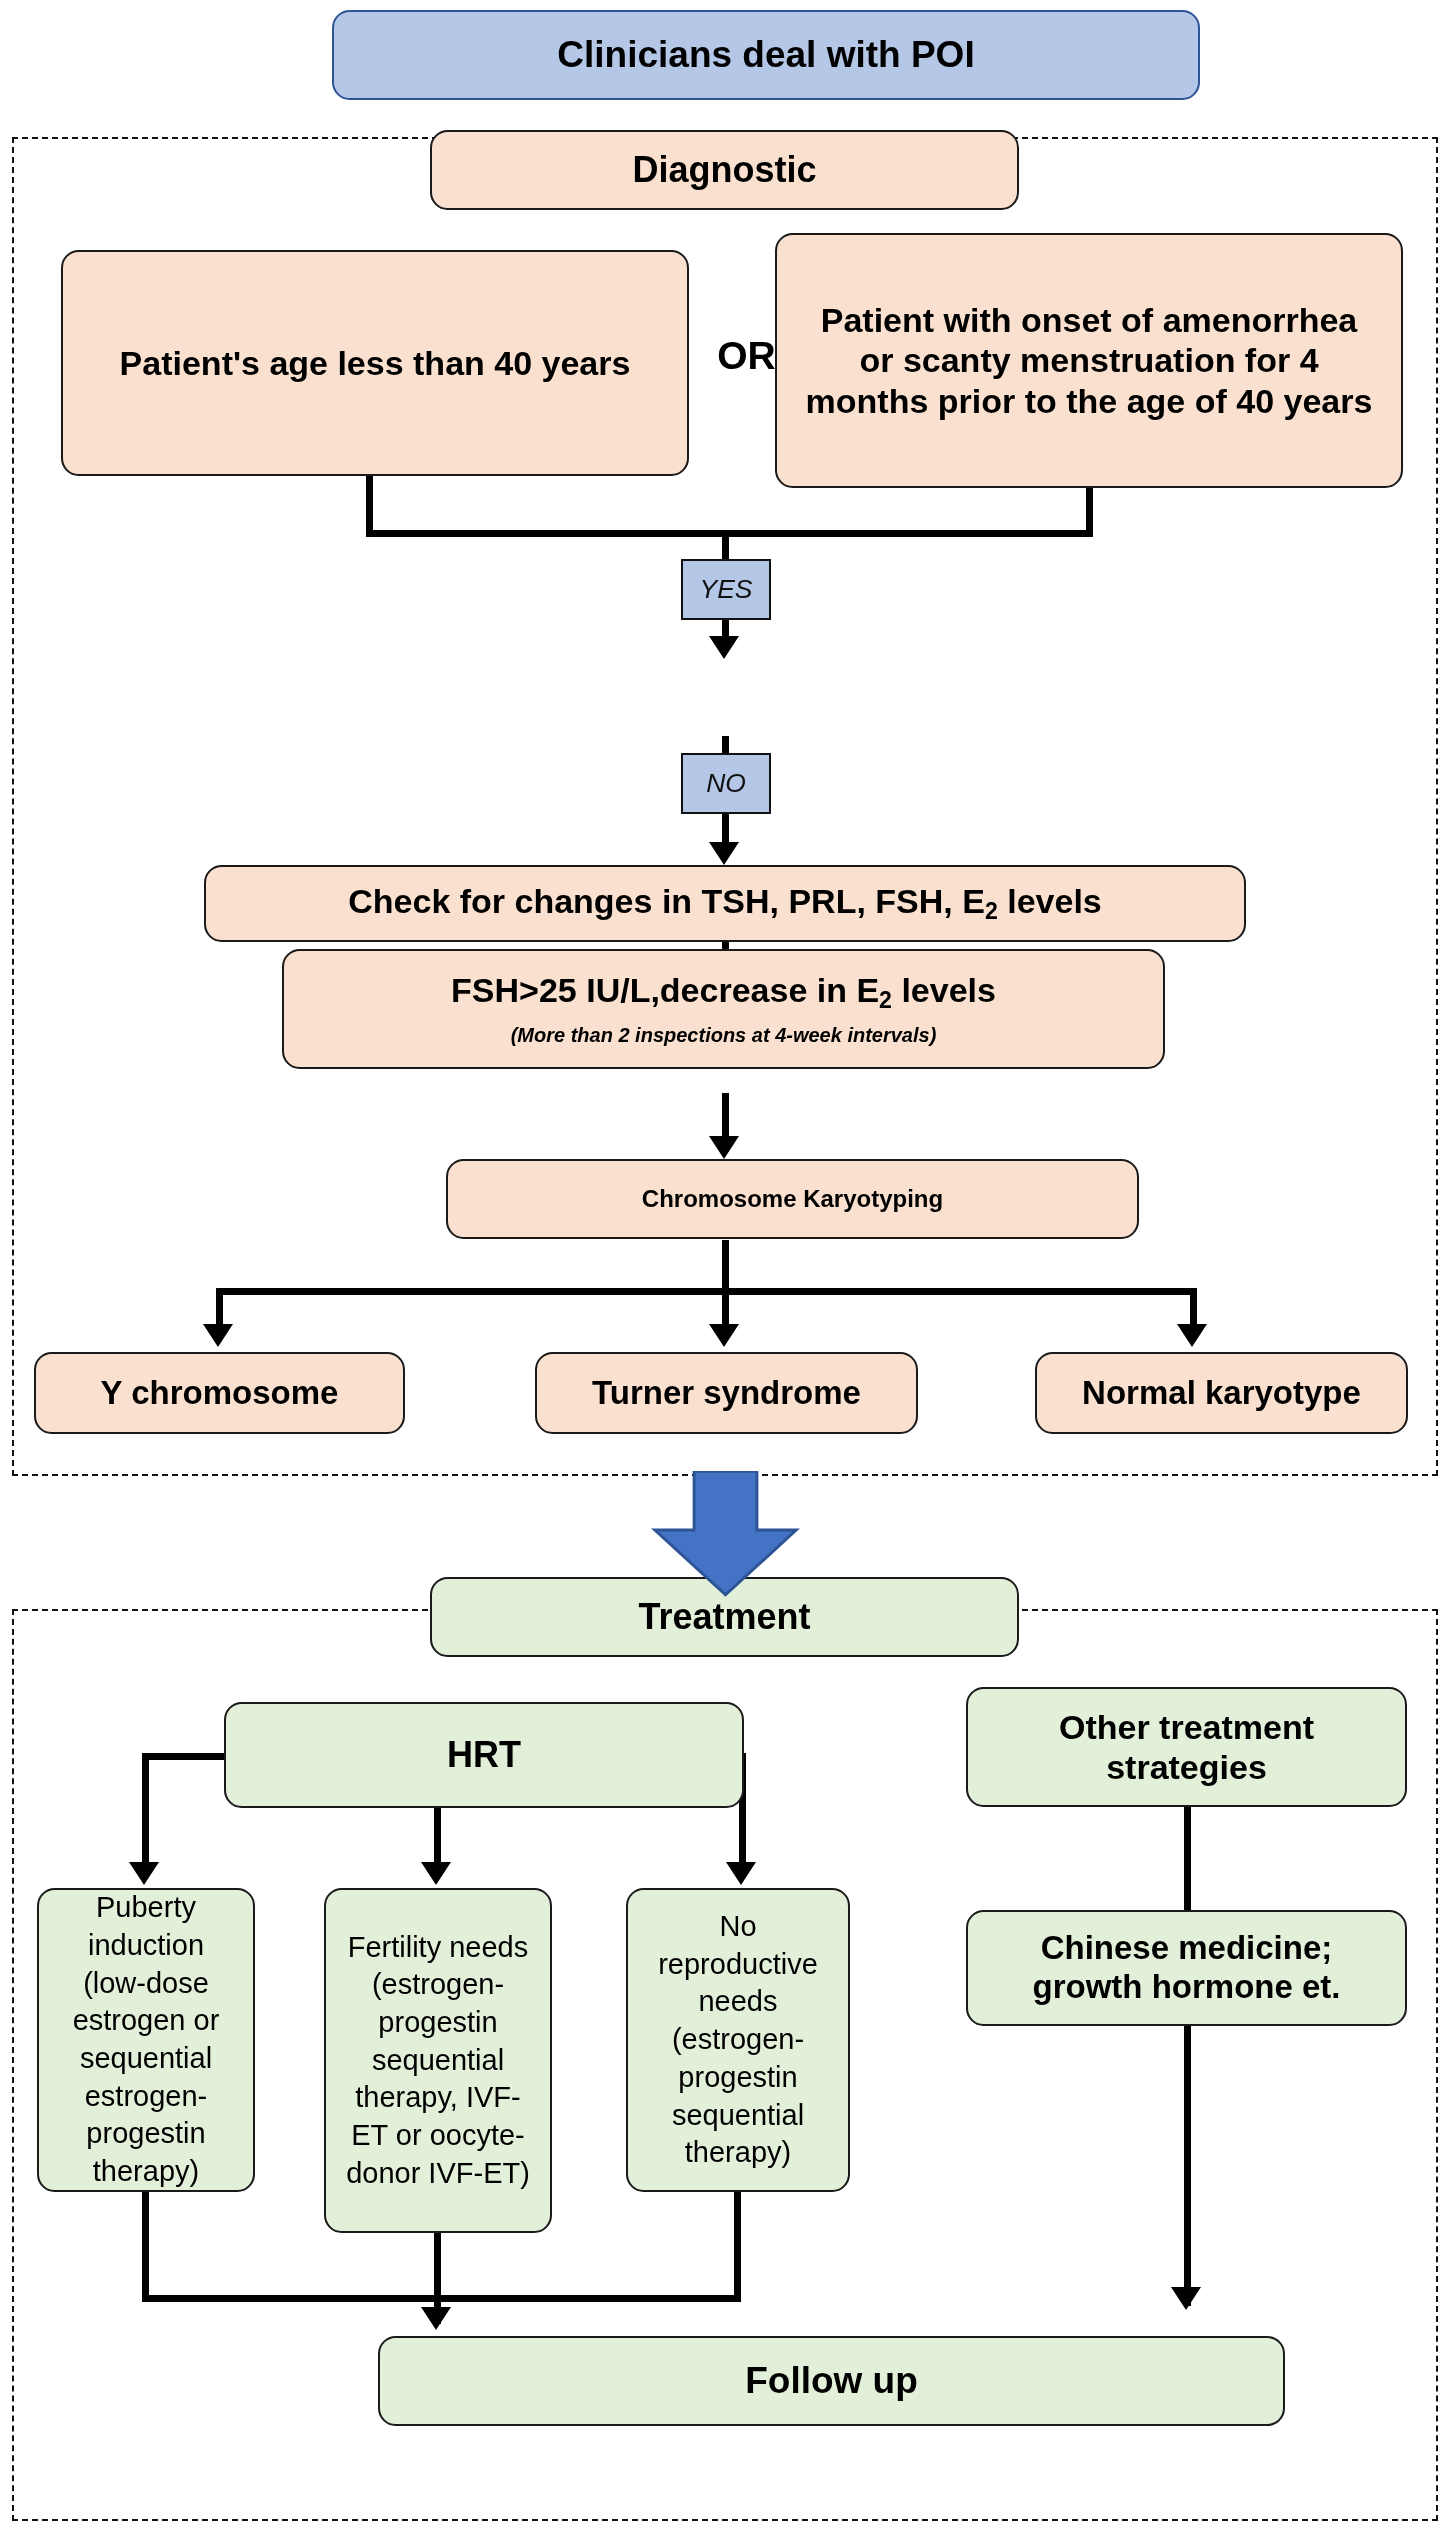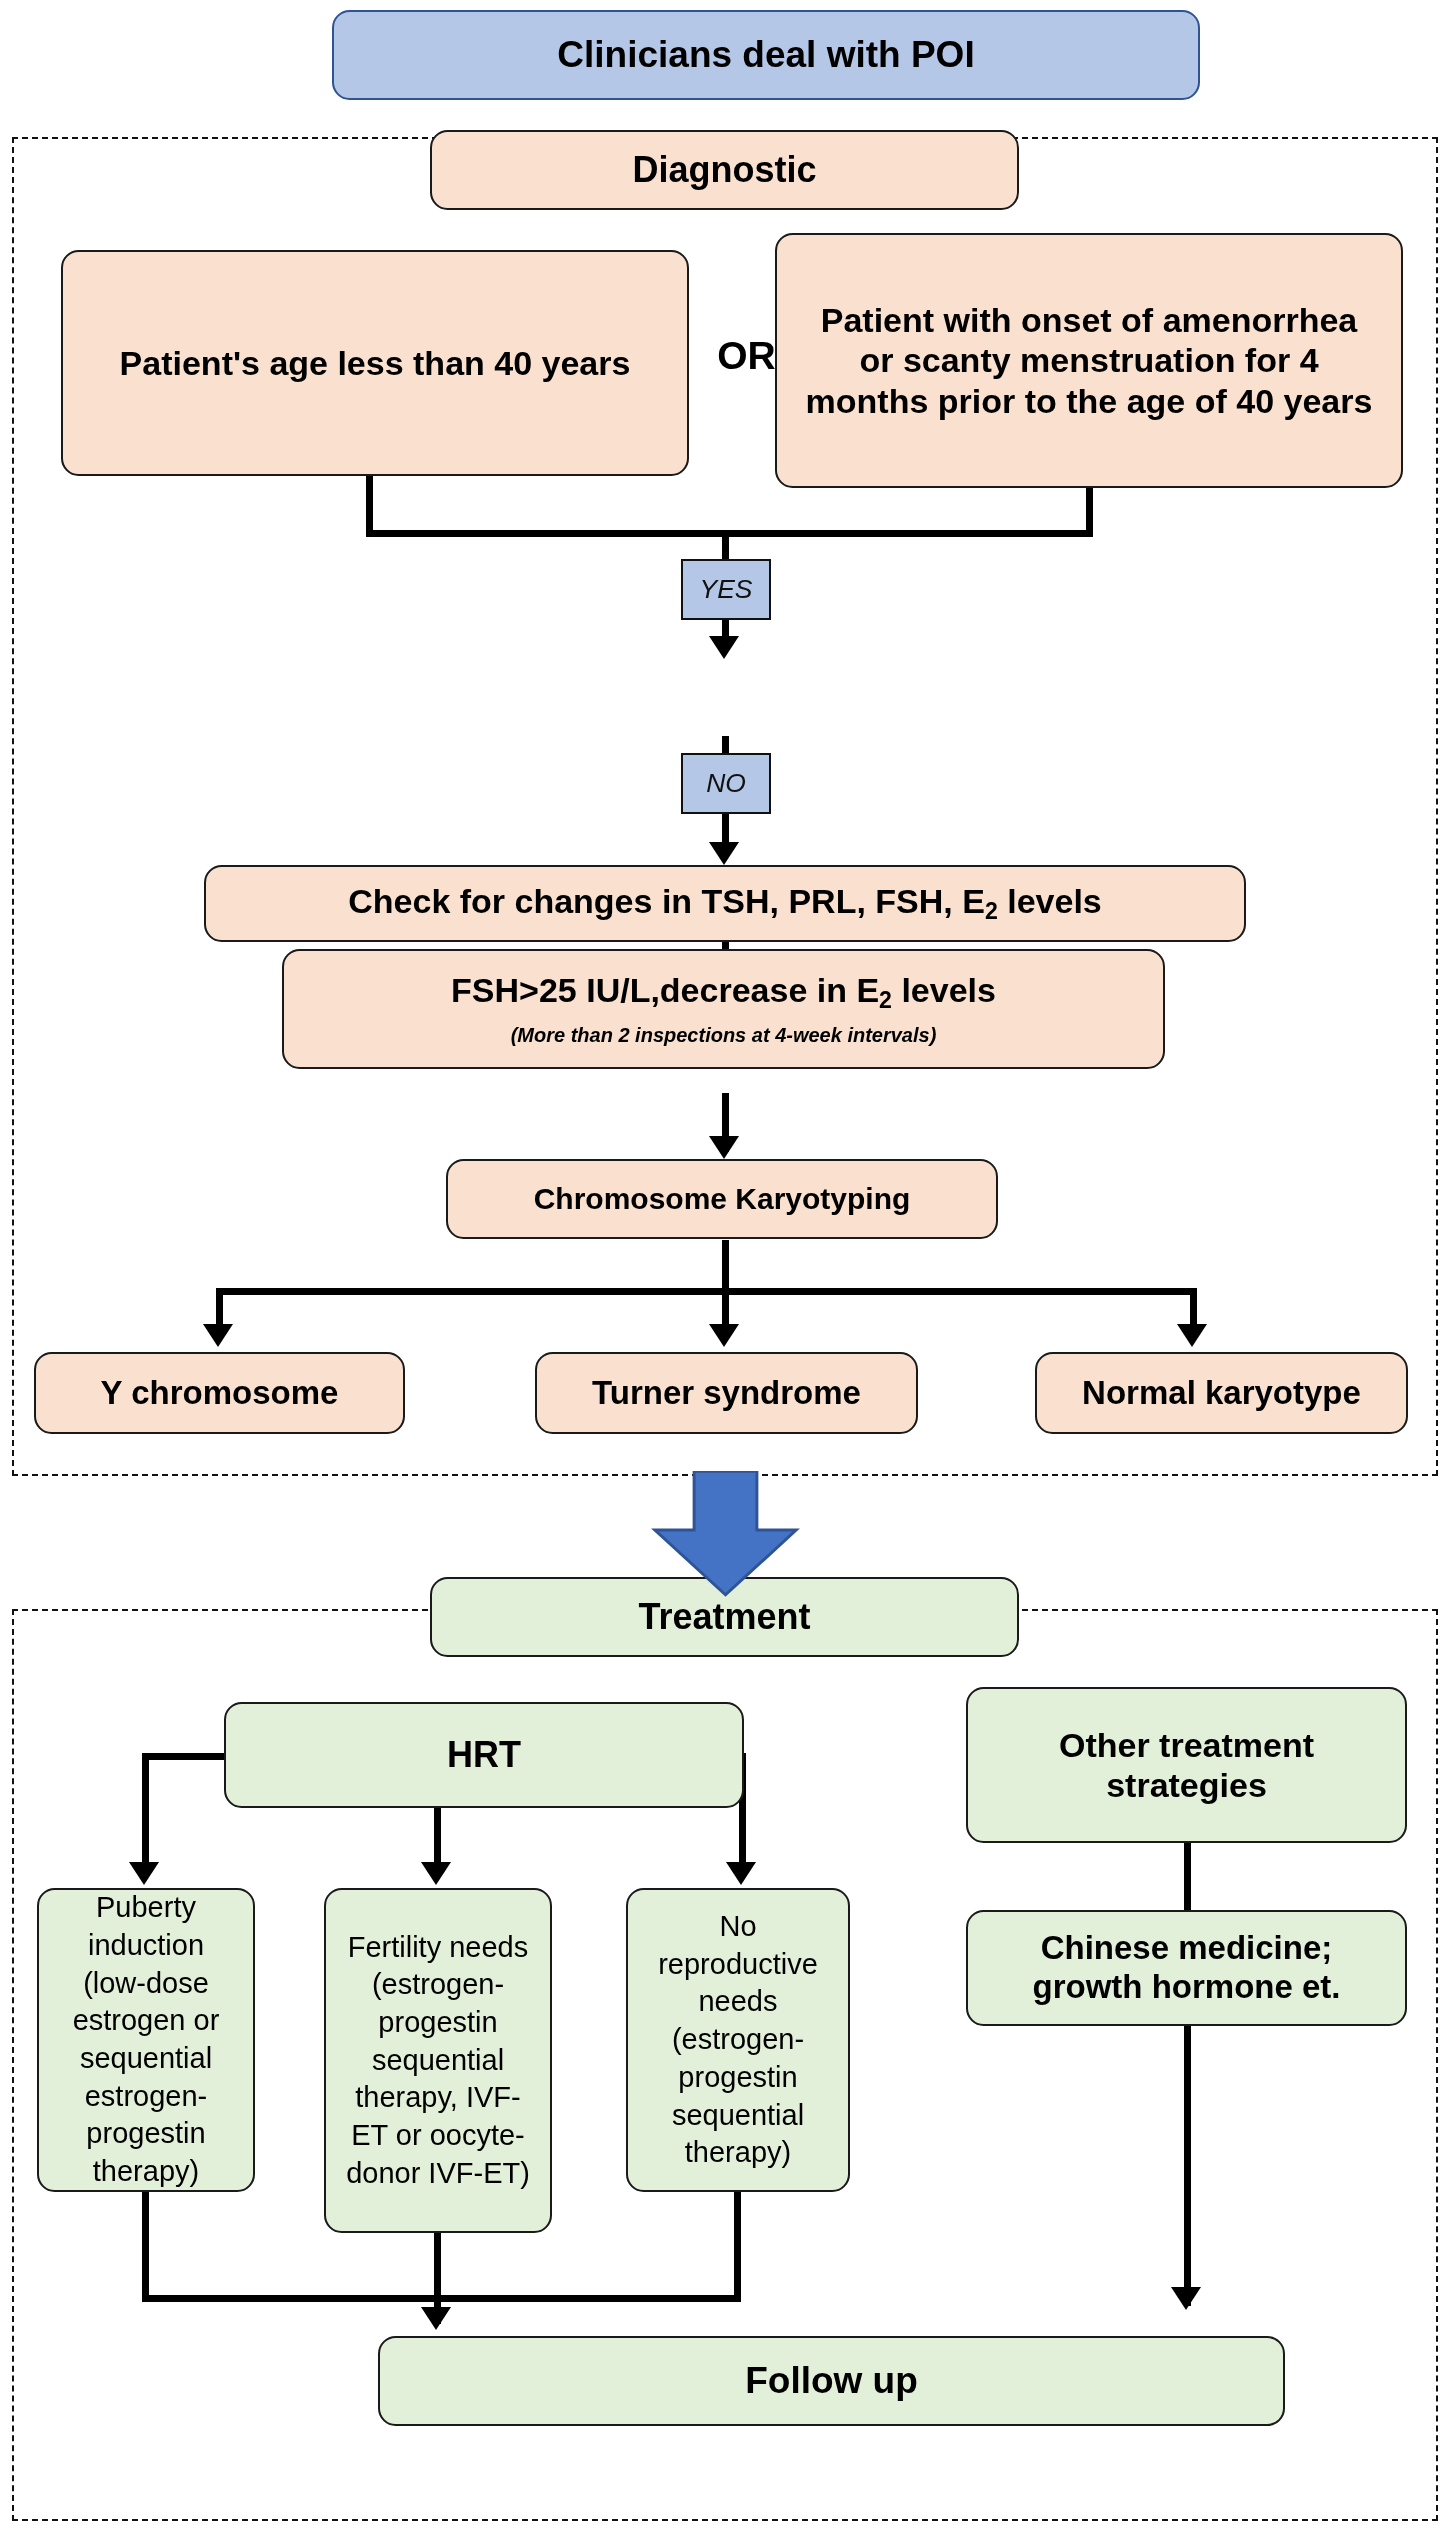--- a/index.html
+++ b/index.html
@@ -143,21 +143,21 @@
   <div class="ln" style="left:722px; top:942px; width:6.9px; height:31px;"></div>
 
   <div class="node peach bold" style="left:282px; top:949px; width:883px; height:120px; font-size:34px;">
     <span>FSH&gt;25 IU/L,decrease in E<sub>2</sub> levels</span>
     <span class="sub">(More than 2 inspections at 4-week intervals)</span>
   </div>
 
   <div class="ln" style="left:722px; top:1093px; width:6.9px; height:59px;"></div>
   <div class="arrow" style="left:709px; top:1136px;"></div>
 
-  <div class="node peach bold" style="left:446px; top:1159px; width:552px; height:80px; font-size:30px;">
+  <div class="node peach bold" style="left:446px; top:1159px; width:693px; height:80px; font-size:24px;">
     <span>Chromosome Karyotyping</span>
   </div>
 
   <div class="ln" style="left:722px; top:1240px; width:6.9px; height:53px;"></div>
   <div class="ln" style="left:216px; top:1288px; width:981px; height:6.9px;"></div>
   <div class="ln" style="left:216px; top:1288px; width:6.9px; height:49px;"></div>
   <div class="ln" style="left:722px; top:1288px; width:6.9px; height:49px;"></div>
   <div class="ln" style="left:1190px; top:1288px; width:6.9px; height:49px;"></div>
   <div class="arrow" style="left:203px; top:1324px;"></div>
   <div class="arrow" style="left:709px; top:1324px;"></div>
@@ -177,21 +177,21 @@
     <polygon points="48,0 112,0 112,60 152,60 80,126 8,60 48,60" fill="#4472c4" stroke="#2e5496" stroke-width="3"></polygon>
   </svg>
 
   <div class="node green bold" style="left:430px; top:1577px; width:589px; height:80px; font-size:36px;">
     <span>Treatment</span>
   </div>
 
   <div class="node green bold" style="left:224px; top:1702px; width:520px; height:106px; font-size:36px;">
     <span>HRT</span>
   </div>
-  <div class="node green bold" style="left:966px; top:1687px; width:441px; height:156px; font-size:34px; padding:0 25.5px;align-items:center;">
+  <div class="node green bold" style="left:966px; top:1687px; width:441px; height:120px; font-size:34px; padding:0 25.5px;align-items:center;">
     <span>Other treatment strategies</span>
   </div>
 
   <div class="ln" style="left:142px; top:1753px; width:603px; height:6.9px;"></div>
   <div class="ln" style="left:142px; top:1753px; width:6.9px; height:123px;"></div>
   <div class="ln" style="left:434px; top:1808px; width:6.9px; height:68px;"></div>
   <div class="ln" style="left:739px; top:1753px; width:6.9px; height:123px;"></div>
   <div class="arrow" style="left:129px; top:1862px;"></div>
   <div class="arrow" style="left:421px; top:1862px;"></div>
   <div class="arrow" style="left:726px; top:1862px;"></div>

